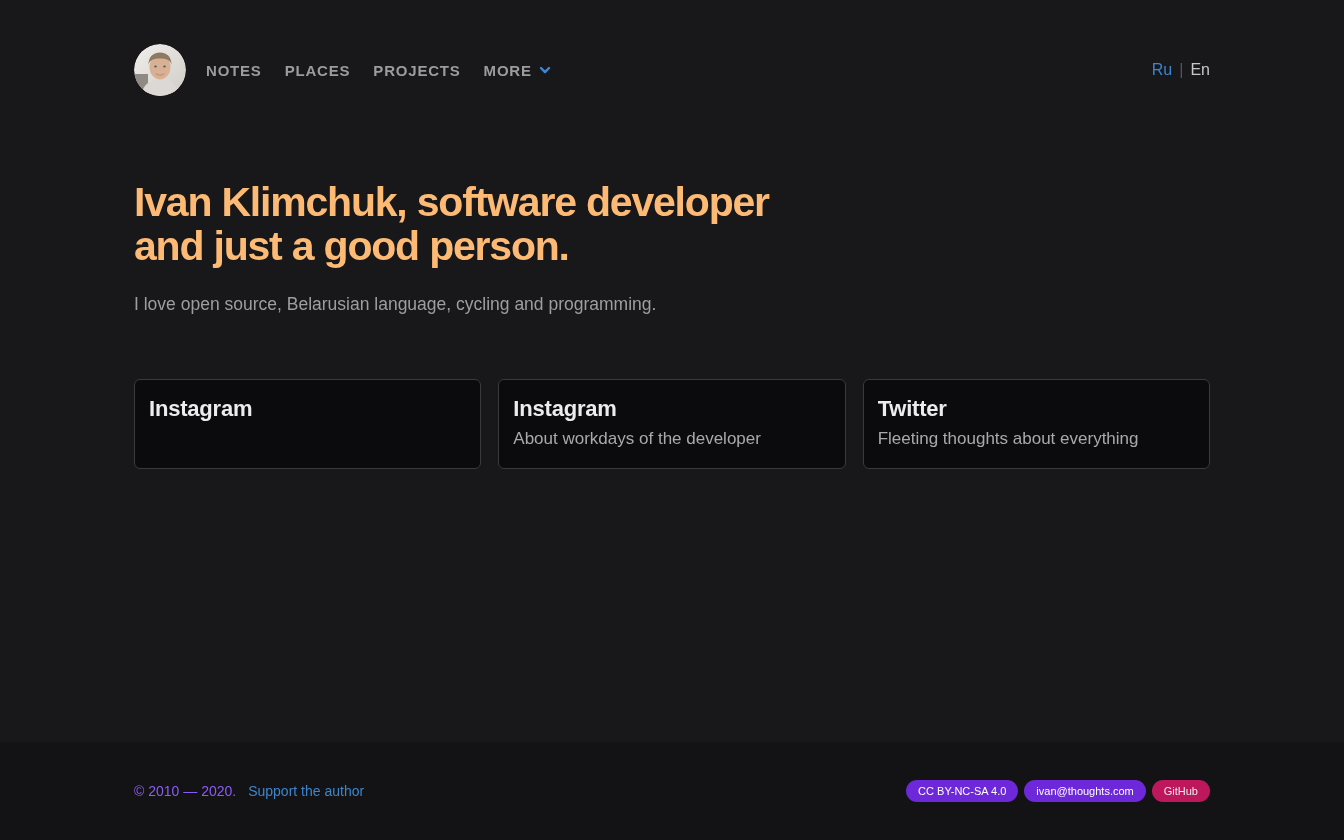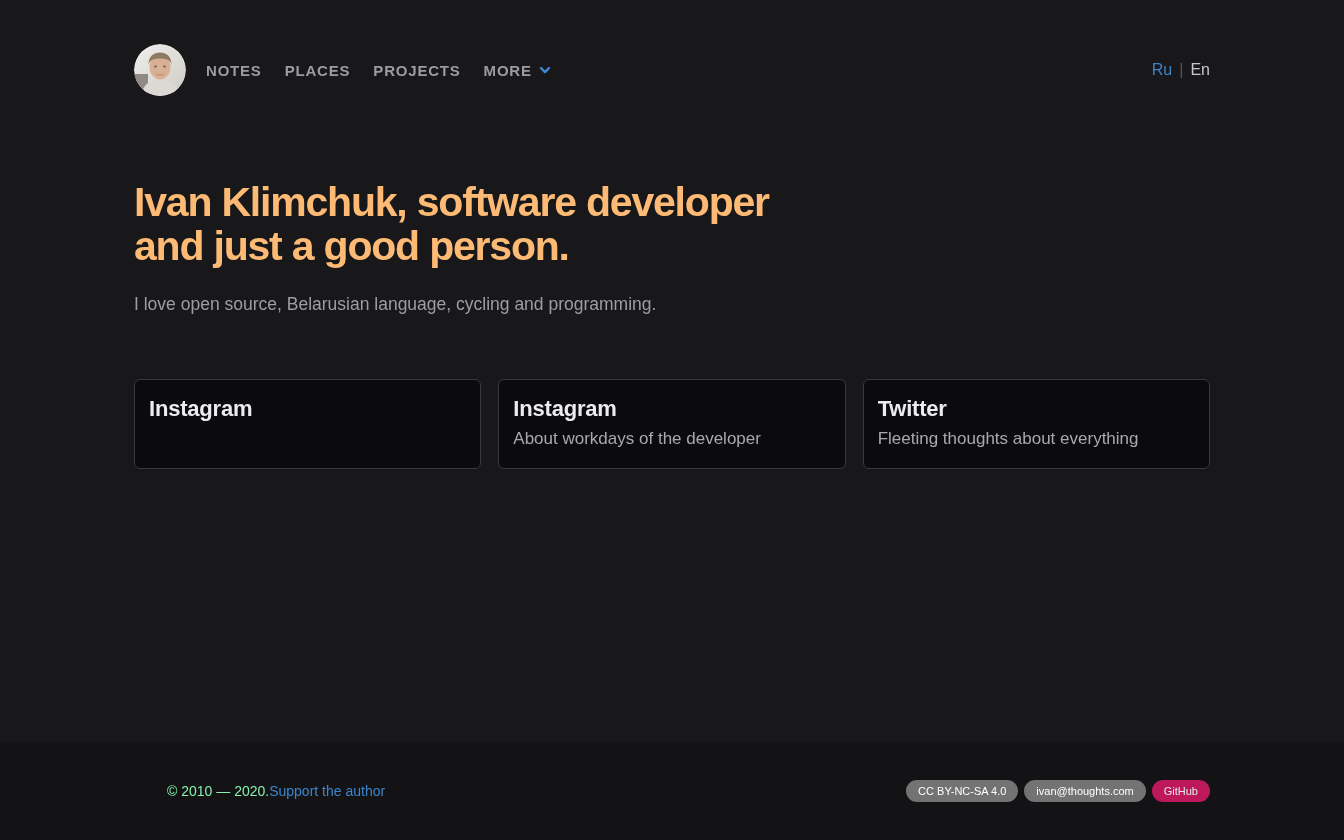--- a/index.html
+++ b/index.html
@@ -107,45 +107,45 @@
     height: 98px;
     display: flex;
     align-items: center;
   }
   .site-footer .container {
     display: flex;
     align-items: center;
   }
   .copyright {
     font-size: 14px;
-    color: #86efac;
-    margin-left: 33px;
+    color: #8b5cf6;
   }
   .support-link {
+    margin-left: 12px;
     font-size: 14px;
     color: #3d85cc;
     text-decoration: none;
     cursor: pointer;
   }
   .badges {
     margin-left: auto;
     display: flex;
     align-items: center;
     gap: 6px;
   }
   .badge {
     font-size: 11px;
     line-height: 1;
     padding: 6px 12px 5px 12px;
     border-radius: 999px;
     text-decoration: none;
     white-space: nowrap;
     cursor: pointer;
   }
-  .badge.blue { background: #737373; color: #ffffff; }
+  .badge.blue { background: #6d28d9; color: #ffffff; }
   .badge.dark { background: #be185d; color: #e8e8ea; }
 </style>
 </head>
 <body>
 
 <header class="site-header">
   <div class="container">
     <div class="avatar">
       <svg width="52" height="52" viewBox="0 0 52 52">
         <defs>

